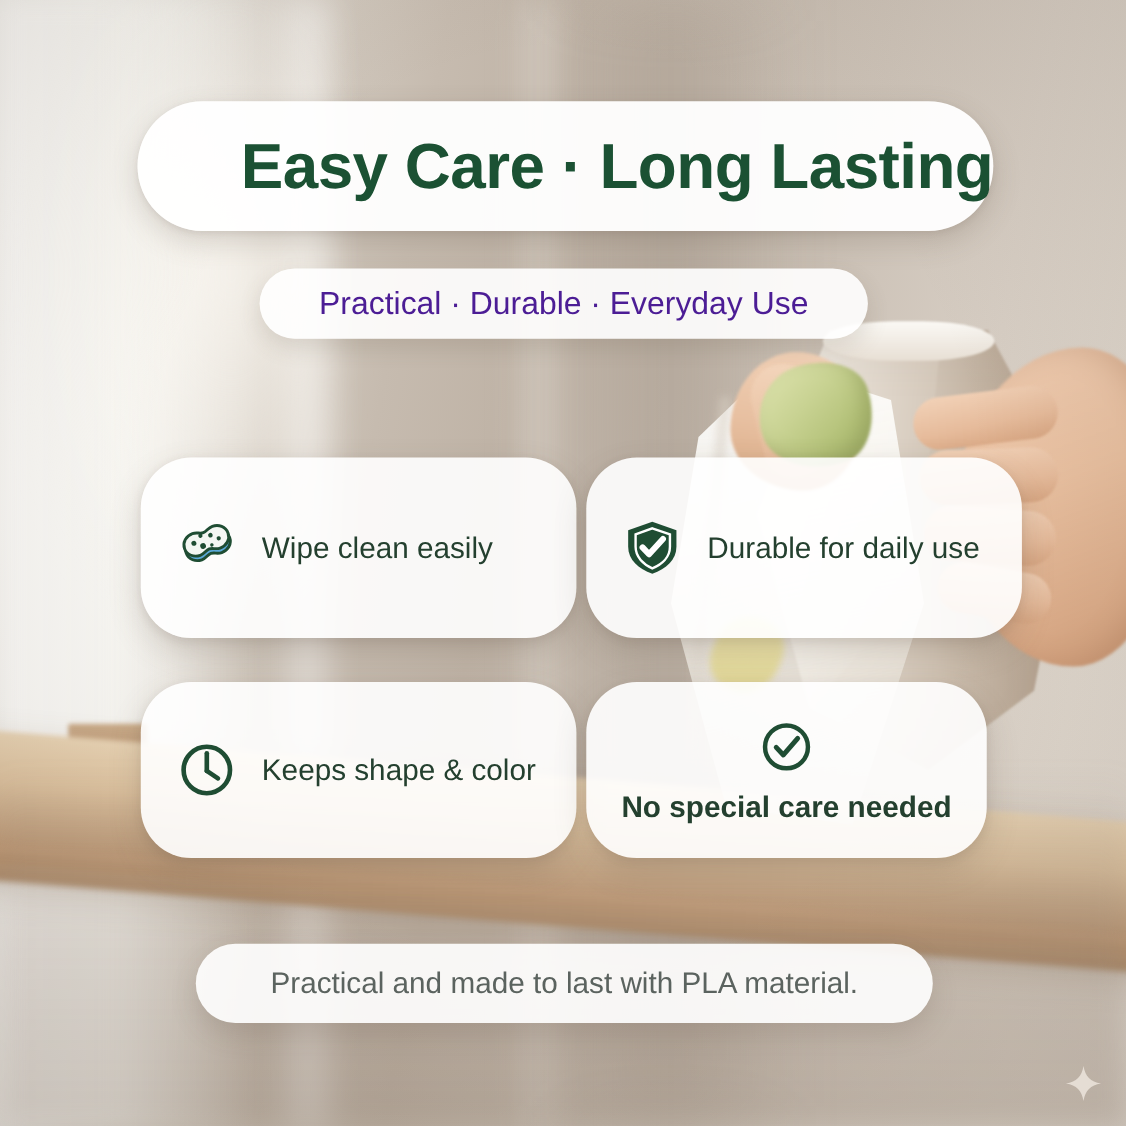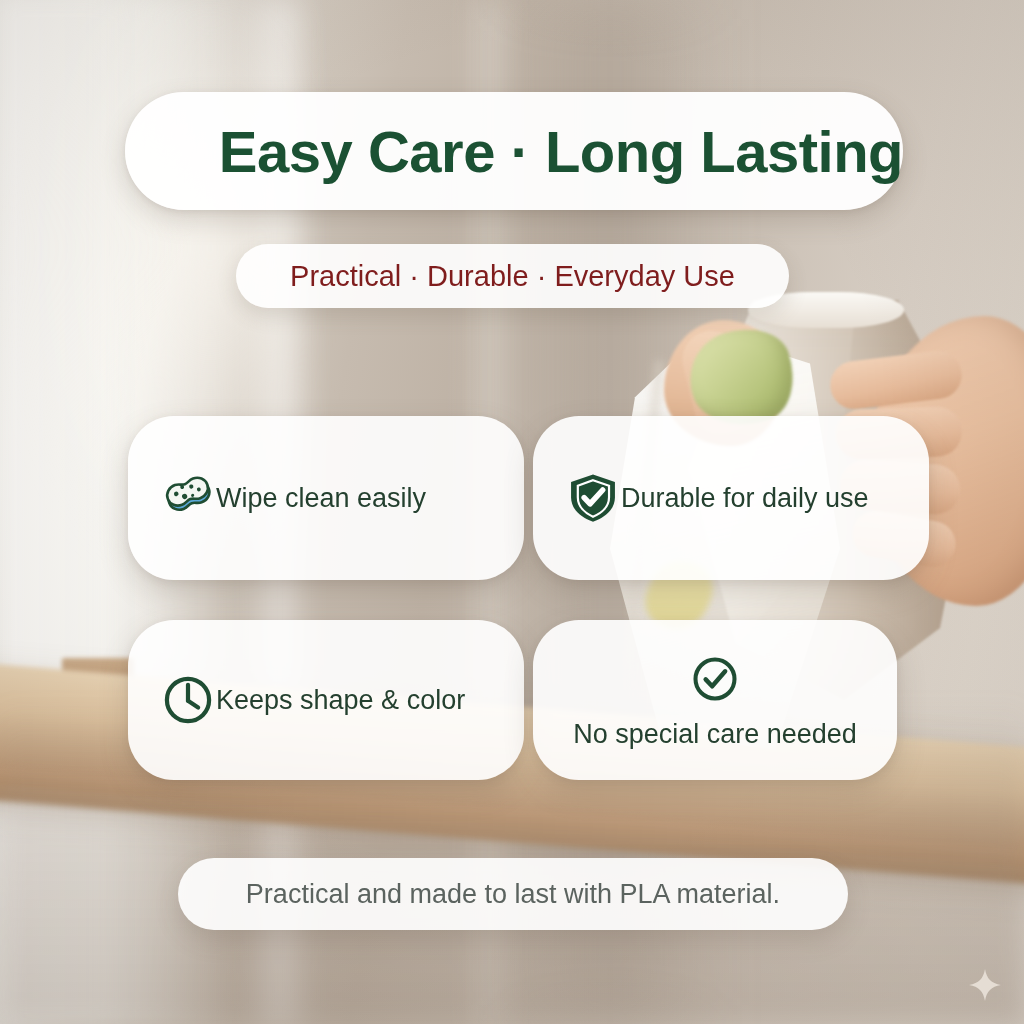--- a/index.html
+++ b/index.html
@@ -252,35 +252,35 @@
   }
 
   #subtitle-pill {
     left: 236px; top: 244px; width: 553px; height: 64px;
     border-radius: 32px;
     background: rgba(255,255,255,0.90);
     box-shadow: 0 8px 20px rgba(95,80,65,0.16);
   }
   #subtitle-text {
     font-size: 29px;
-    color: #7f1d1d;
+    color: #4c1d95;
     white-space: nowrap;
   }
 
   
   .card {
     position: absolute;
     background: rgba(255,255,255,0.90);
     border-radius: 46px;
     box-shadow: 0 12px 30px rgba(95,80,65,0.20), 0 3px 8px rgba(95,80,65,0.10);
     display: flex;
     align-items: center;
   }
-  .card.row-layout { flex-direction: row; padding-left: 32px; }
-  .card.col-layout { flex-direction: column; justify-content: center; gap: 12px; }
+  .card.row-layout { flex-direction: row; padding-left: 32px; gap: 22px; }
+  .card.col-layout { flex-direction: column; justify-content: center; gap: 12px; font-weight: bold; }
 
   #card-0 { left: 128px; top: 416px; width: 364px; height: 164px; }
   #card-1 { left: 533px; top: 416px; width: 364px; height: 164px; }
   #card-2 { left: 128px; top: 620px; width: 364px; height: 160px; }
   #card-3 { left: 533px; top: 620px; width: 364px; height: 160px; }
 
   .card-label {
     font-size: 27px;
     color: #24402f;
     white-space: nowrap;

